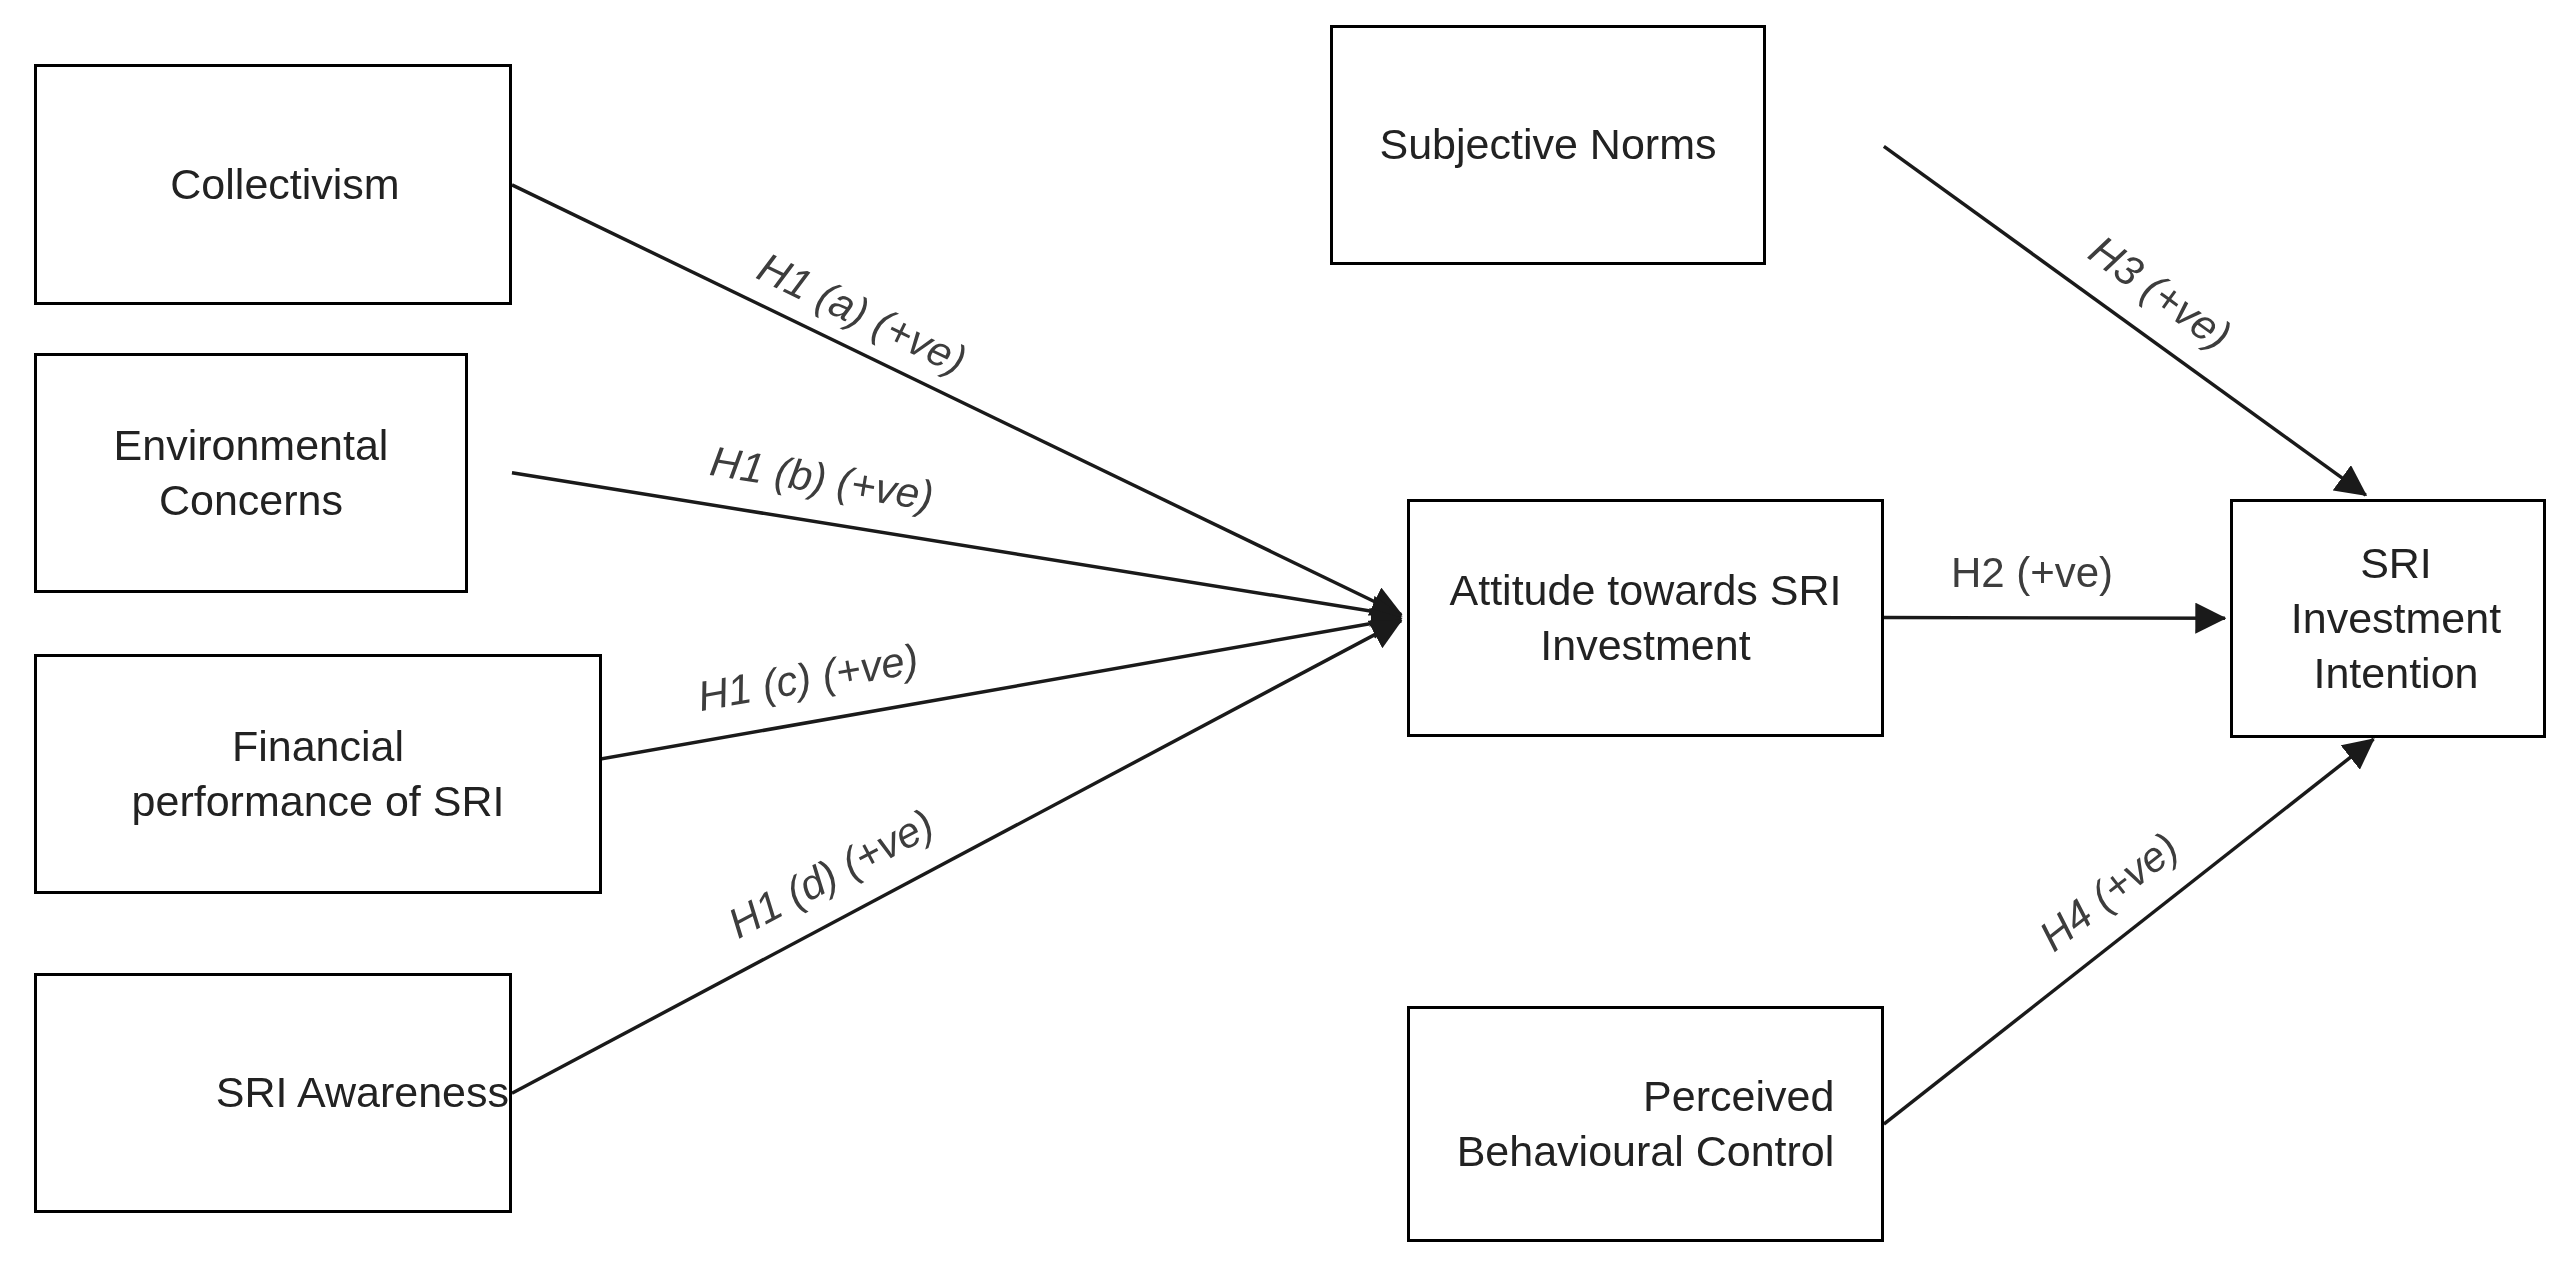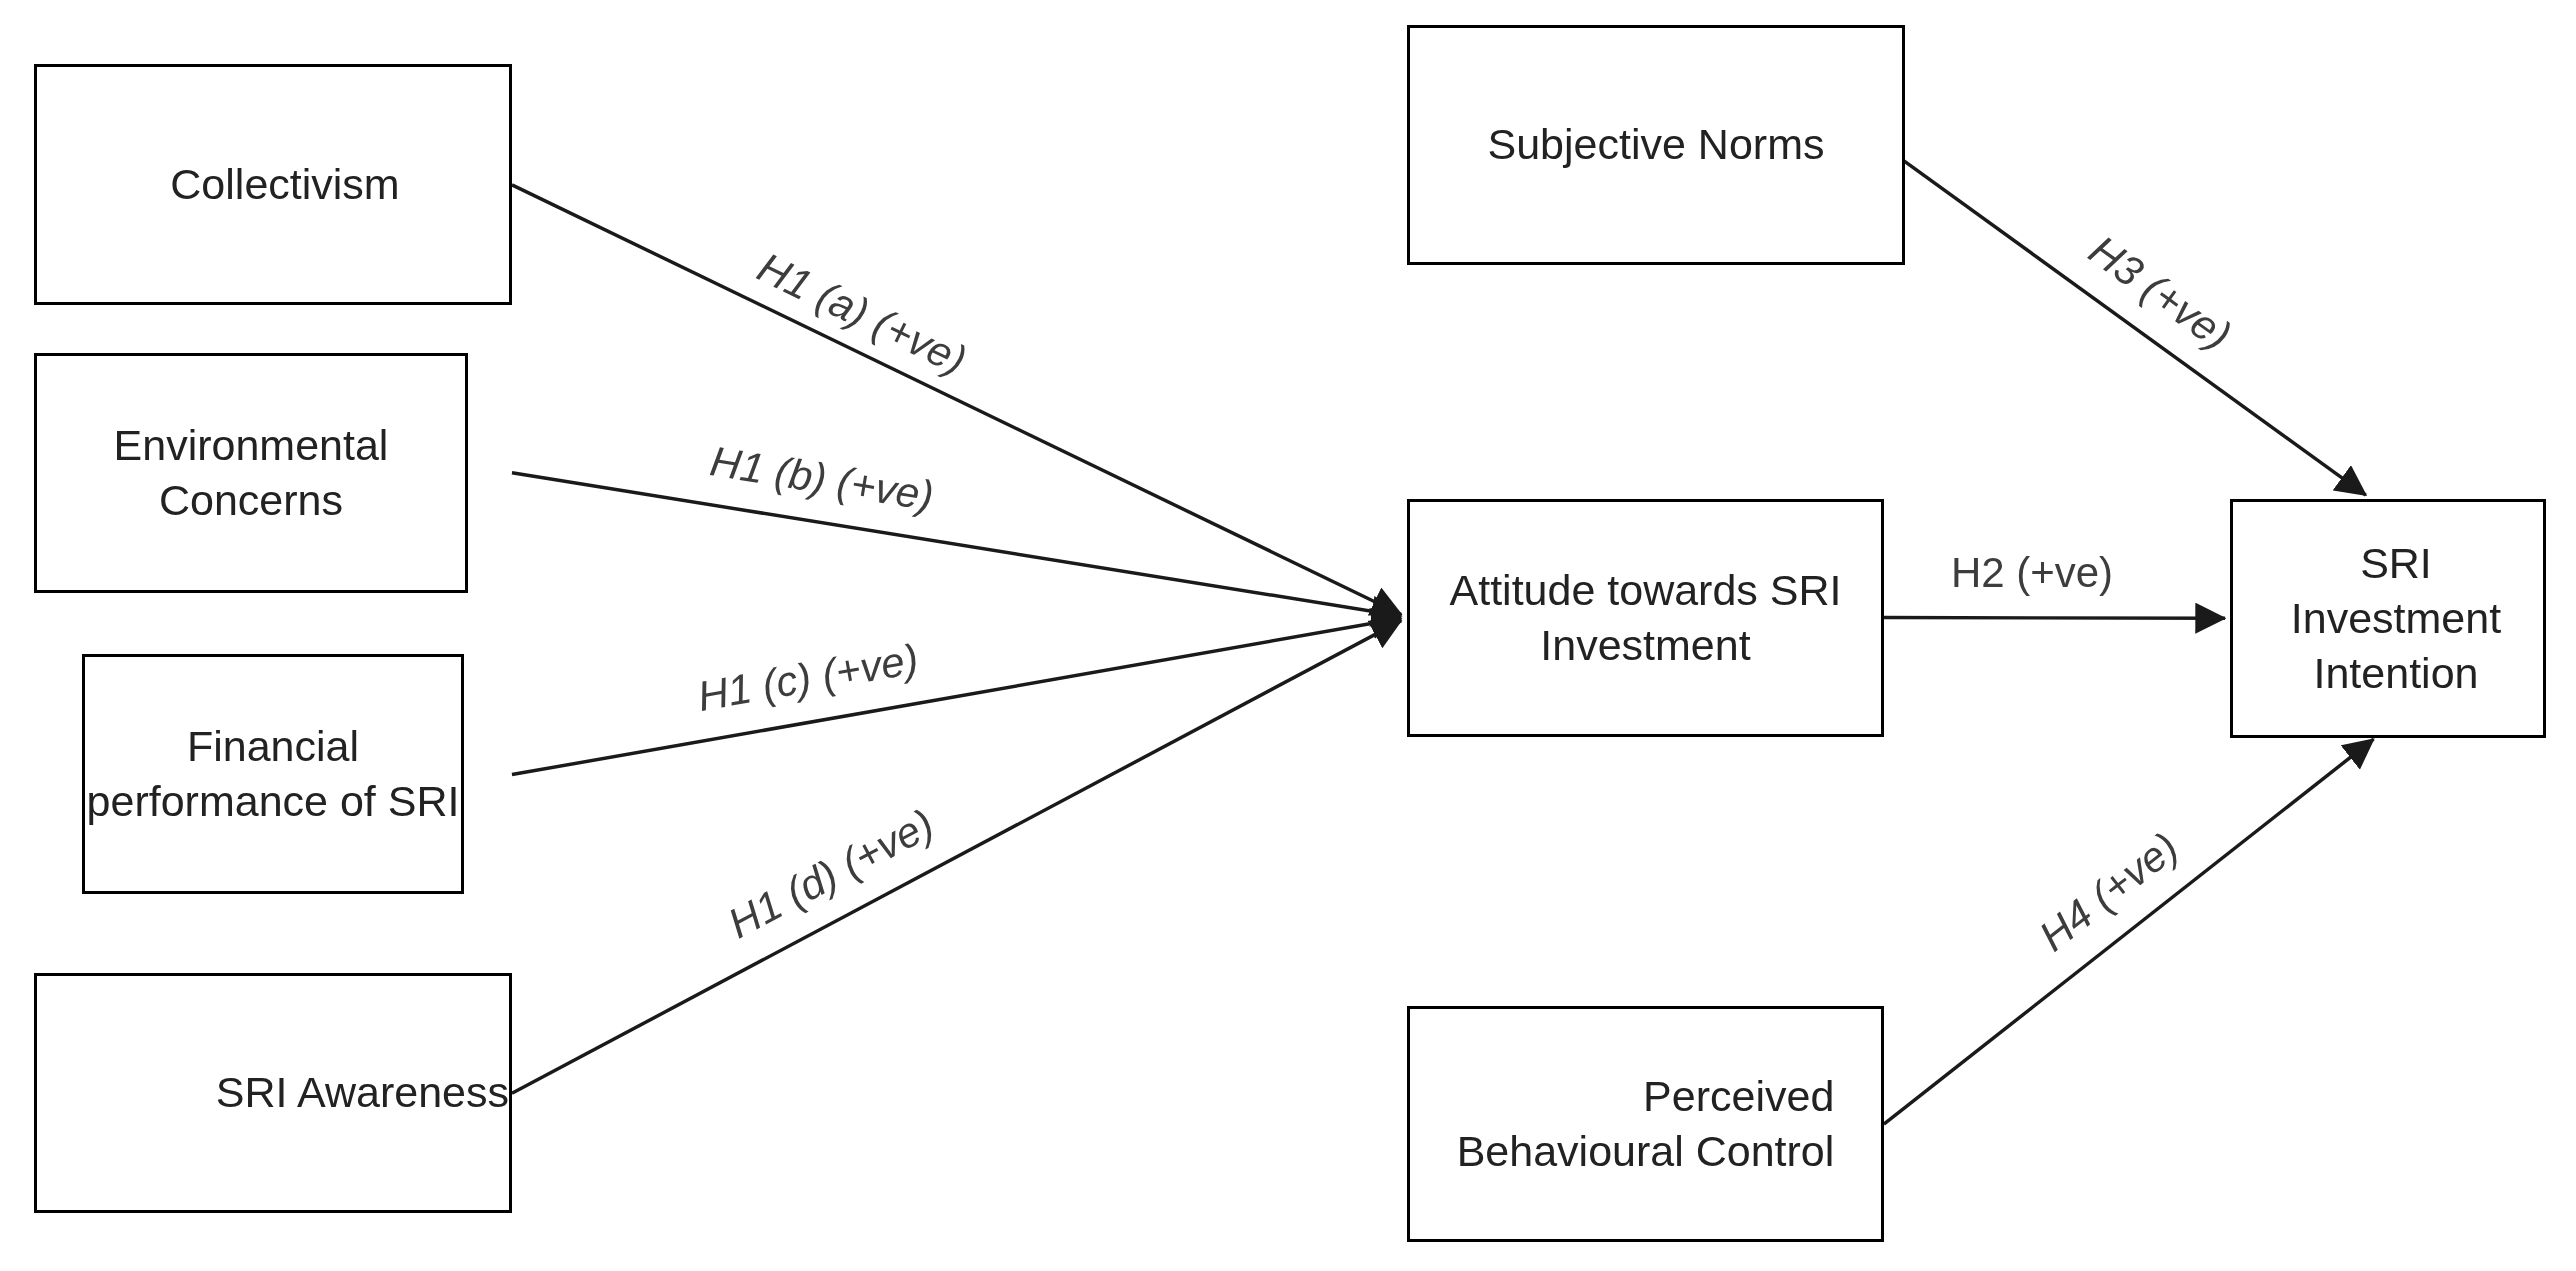--- a/index.html
+++ b/index.html
@@ -76,30 +76,30 @@
 
   <div class="node" style="left:34px; top:64px; width:478px; height:241px;padding-left:24px;">
     <div class="node-label">Collectivism</div>
   </div>
 
   <div class="node" style="left:34px; top:353px; width:434px; height:240px;">
     <div class="node-label">Environmental
 Concerns</div>
   </div>
 
-  <div class="node" style="left:34px; top:654px; width:382px; height:240px;margin-left:48px;">
+  <div class="node" style="left:34px; top:654px; width:568px; height:240px;">
     <div class="node-label">Financial
 performance of SRI</div>
   </div>
 
   <div class="node" style="left:34px; top:973px; width:478px; height:240px;justify-content:flex-end;">
     <div class="node-label">SRI Awareness</div>
   </div>
 
-  <div class="node" style="left:1407px; top:25px; width:498px; height:240px;">
+  <div class="node" style="left:1330px; top:25px; width:436px; height:240px;">
     <div class="node-label">Subjective Norms</div>
   </div>
 
   <div class="node" style="left:1407px; top:499px; width:477px; height:238px;">
     <div class="node-label">Attitude towards SRI
 Investment</div>
   </div>
 
   <div class="node" style="left:1407px; top:1006px; width:477px; height:236px;text-align:right;">
     <div class="node-label">Perceived

